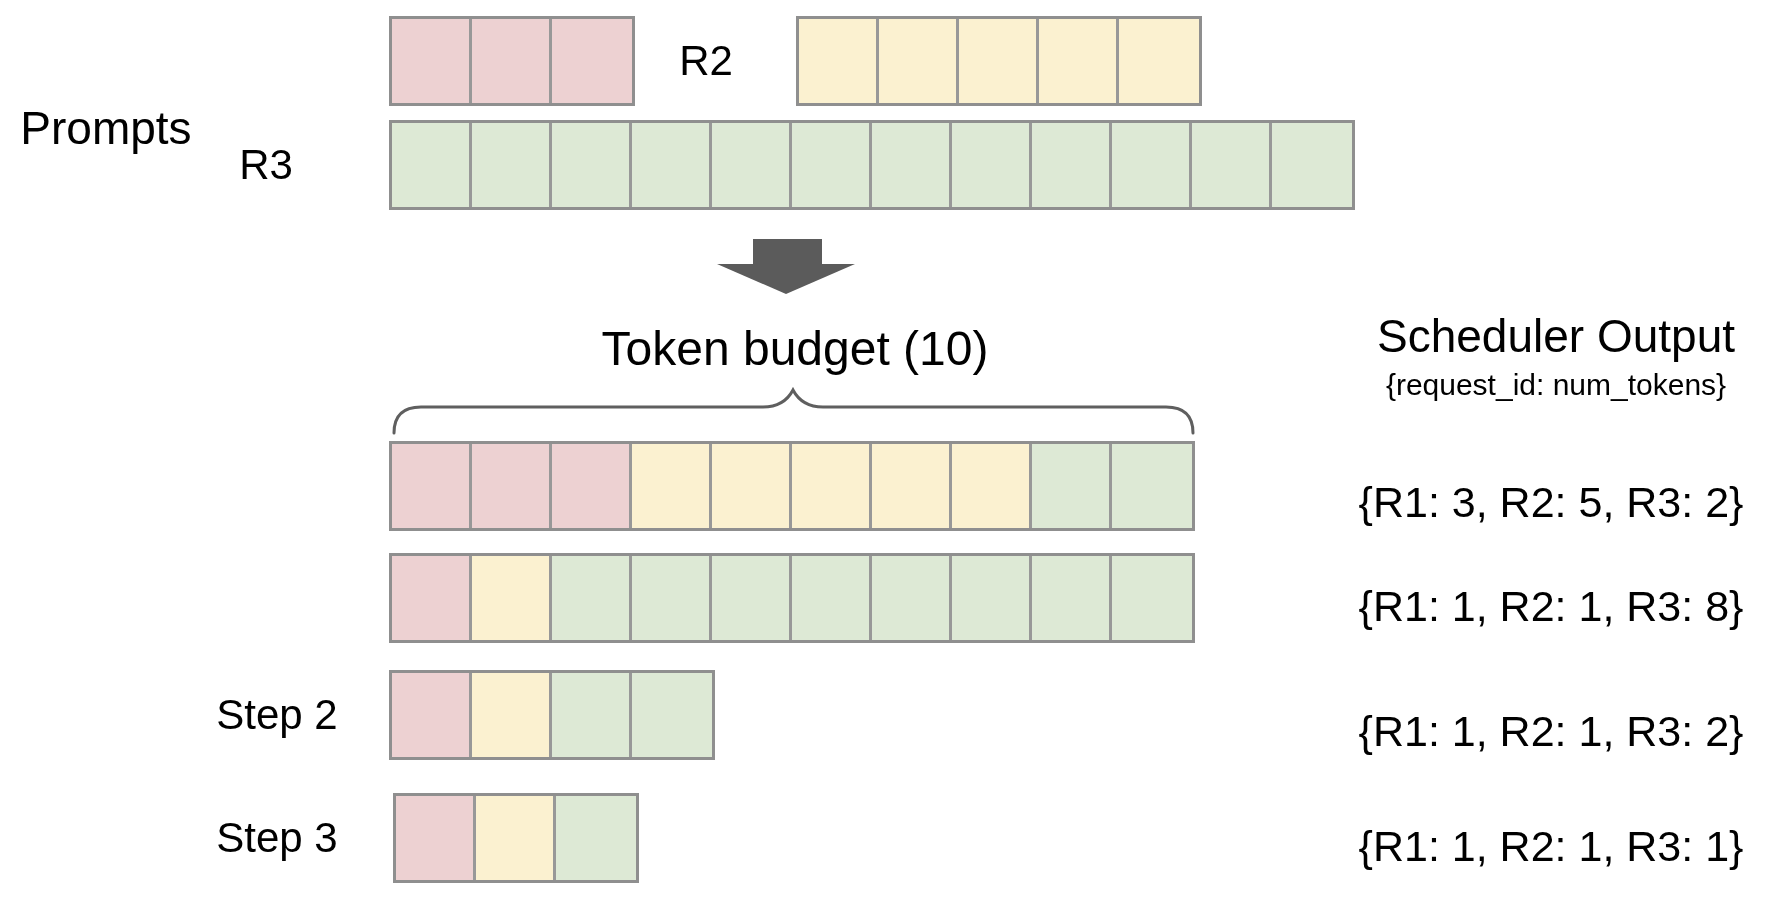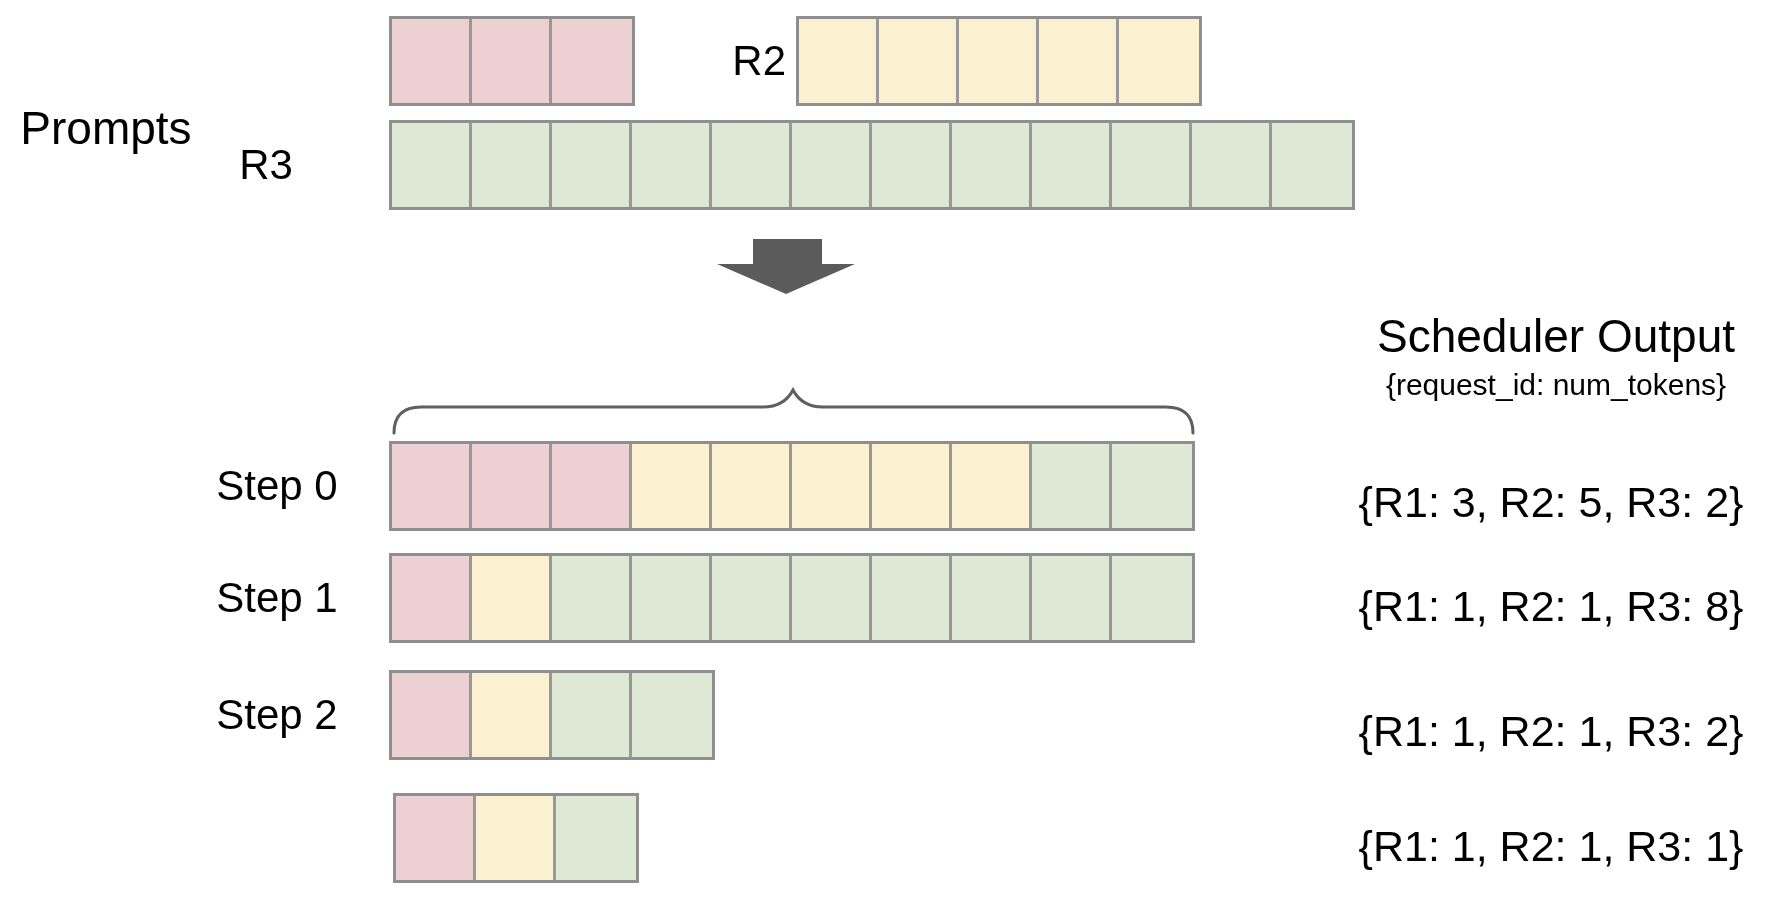--- a/index.html
+++ b/index.html
@@ -30,21 +30,21 @@
   .cell {
     width: 80px;
     height: 84px;
     box-sizing: border-box;
     border-right: 3px solid var(--cell-border, #989898);
   }
   .cell:last-child { border-right: none; }
 
   .prompts-label { left: 8px; top: 98px; width: 196px; height: 60px; line-height: 60px; font-size: 46px; }
   .r1-label { left: 216px; top: 16px; width: 100px; height: 90px; line-height: 90px; }
-  .r2-label { left: 676px; top: 16px; width: 110px; height: 90px; line-height: 90px; text-align: right; }
+  .r2-label { left: 651px; top: 16px; width: 110px; height: 90px; line-height: 90px; }
   .r3-label { left: 216px; top: 120px; width: 100px; height: 90px; line-height: 90px; }
 
   .row-r1 { left: 389px; top: 16px; }
   .row-r2 { left: 796px; top: 16px; }
   .row-r3 { left: 389px; top: 120px; }
 
   .arrow-svg { position: absolute; left: 715px; top: 239px; }
 
   .token-budget { left: 493px; top: 322px; width: 604px; height: 54px; line-height: 54px; font-size: 48px; }
   .brace-svg { position: absolute; left: 391px; top: 387px; }
@@ -105,43 +105,42 @@
       <div class="cell" style="background: rgb(221, 233, 213);"></div>
       <div class="cell" style="background: rgb(221, 233, 213);"></div>
       <div class="cell" style="background: rgb(221, 233, 213);"></div>
     </div>
 
   <svg class="arrow-svg" width="142" height="56" viewBox="0 0 142 56">
     <rect x="38" y="0" width="69" height="26" fill="#5b5b5b"></rect>
     <polygon points="2,25 140,25 71,55" fill="#5b5b5b"></polygon>
   </svg>
 
+  <div class="lbl token-budget">Token budget (10)</div>
   <svg class="brace-svg" width="805" height="48" viewBox="0 0 805 48">
     <path d="M 3,46 Q 3,20 30,20 L 372,20 Q 393,20 402,3 Q 411,20 432,20 L 775,20 Q 802,20 802,46" fill="none" stroke-width="3" stroke-linecap="round" stroke="#5f5f5f"></path>
   </svg>
 
   <div class="lbl sched-title">Scheduler Output</div>
   <div class="lbl sched-subtitle">{request_id: num_tokens}</div>
 
-  <div class="lbl step-label step0-label">Step 0</div>
   <div class="trow row-step0" style="border-color: rgb(143, 143, 143);">
       <div class="cell" style="background: rgb(237, 209, 210);"></div>
       <div class="cell" style="background: rgb(237, 209, 210);"></div>
       <div class="cell" style="background: rgb(237, 209, 210);"></div>
       <div class="cell" style="background: rgb(251, 241, 208);"></div>
       <div class="cell" style="background: rgb(251, 241, 208);"></div>
       <div class="cell" style="background: rgb(251, 241, 208);"></div>
       <div class="cell" style="background: rgb(251, 241, 208);"></div>
       <div class="cell" style="background: rgb(251, 241, 208);"></div>
       <div class="cell" style="background: rgb(221, 233, 213);"></div>
       <div class="cell" style="background: rgb(221, 233, 213);"></div>
     </div>
   <div class="lbl output-line output-step0">{R1: 3, R2: 5, R3: 2}</div>
 
-  <div class="lbl step-label step1-label">Step 1</div>
   <div class="trow row-step1" style="border-color: rgb(143, 143, 143);">
       <div class="cell" style="background: rgb(237, 209, 210);"></div>
       <div class="cell" style="background: rgb(251, 241, 208);"></div>
       <div class="cell" style="background: rgb(221, 233, 213);"></div>
       <div class="cell" style="background: rgb(221, 233, 213);"></div>
       <div class="cell" style="background: rgb(221, 233, 213);"></div>
       <div class="cell" style="background: rgb(221, 233, 213);"></div>
       <div class="cell" style="background: rgb(221, 233, 213);"></div>
       <div class="cell" style="background: rgb(221, 233, 213);"></div>
       <div class="cell" style="background: rgb(221, 233, 213);"></div>
@@ -151,20 +150,21 @@
 
   <div class="lbl step-label step2-label">Step 2</div>
   <div class="trow row-step2" style="border-color: rgb(143, 143, 143);">
       <div class="cell" style="background: rgb(237, 209, 210);"></div>
       <div class="cell" style="background: rgb(251, 241, 208);"></div>
       <div class="cell" style="background: rgb(221, 233, 213);"></div>
       <div class="cell" style="background: rgb(221, 233, 213);"></div>
     </div>
   <div class="lbl output-line output-step2">{R1: 1, R2: 1, R3: 2}</div>
 
+  <div class="lbl step-label step3-label">Step 3</div>
   <div class="trow row-step3" style="border-color: rgb(143, 143, 143);">
       <div class="cell" style="background: rgb(237, 209, 210);"></div>
       <div class="cell" style="background: rgb(251, 241, 208);"></div>
       <div class="cell" style="background: rgb(221, 233, 213);"></div>
     </div>
   <div class="lbl output-line output-step3">{R1: 1, R2: 1, R3: 1}</div>
 
 </div>
 
 </body></html>

